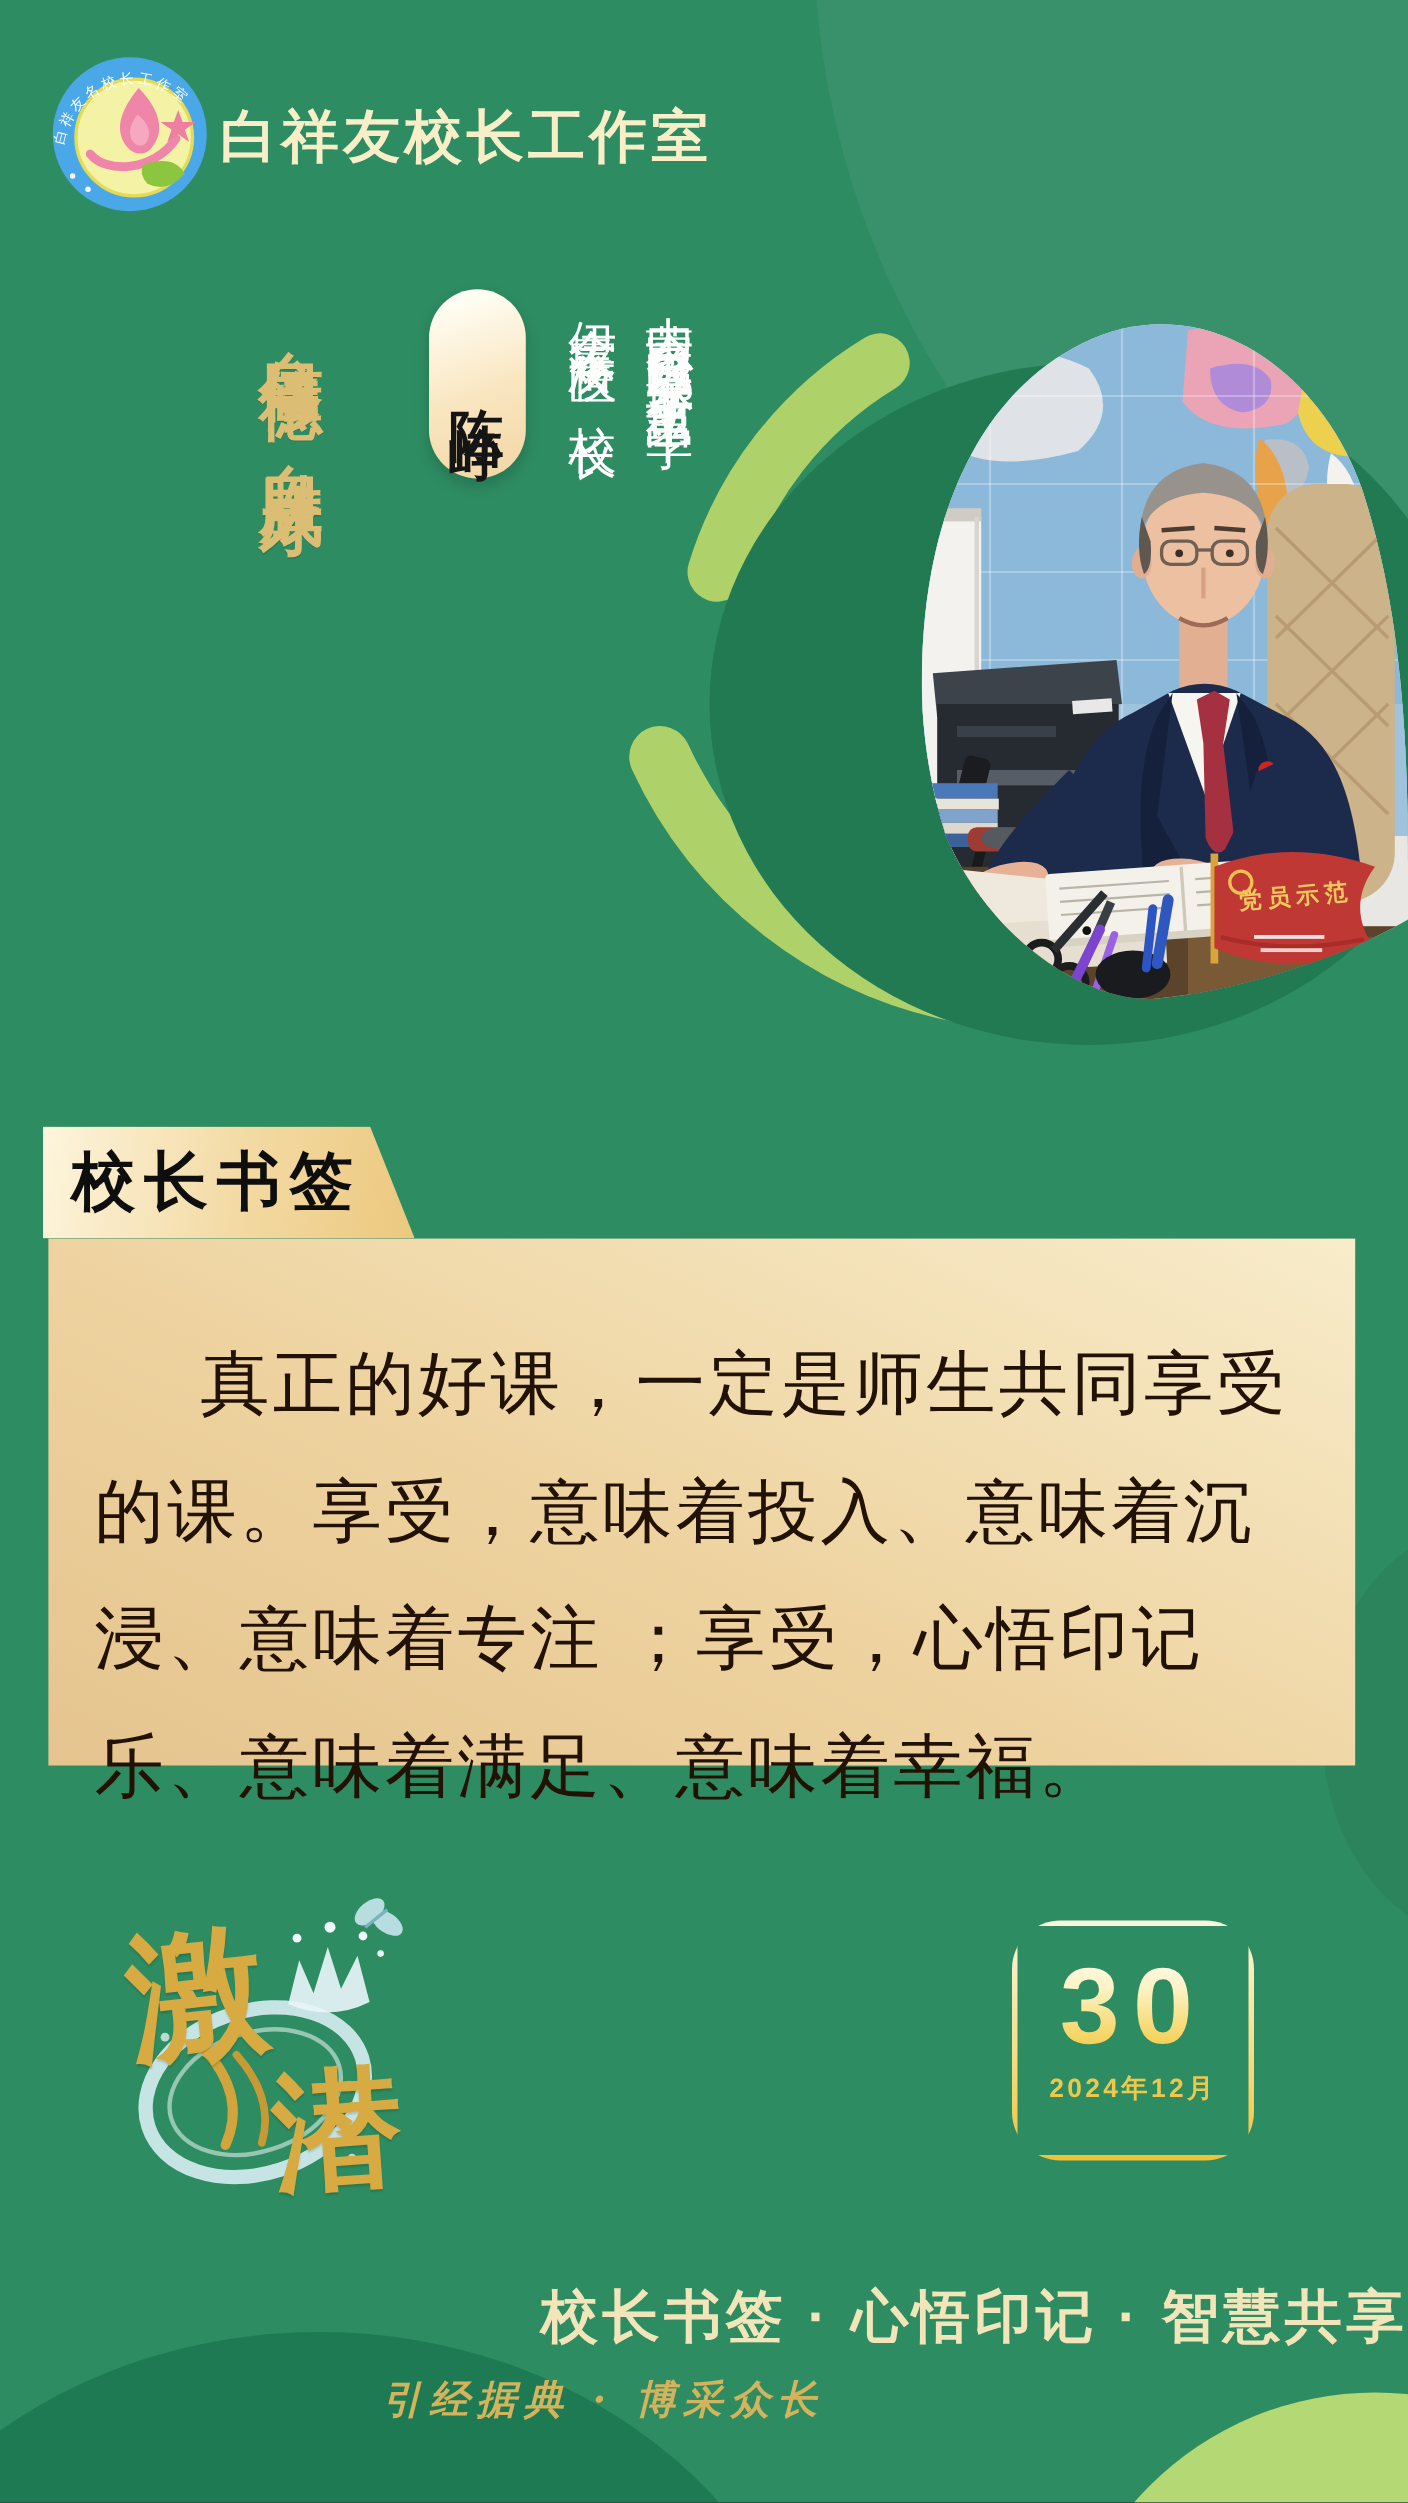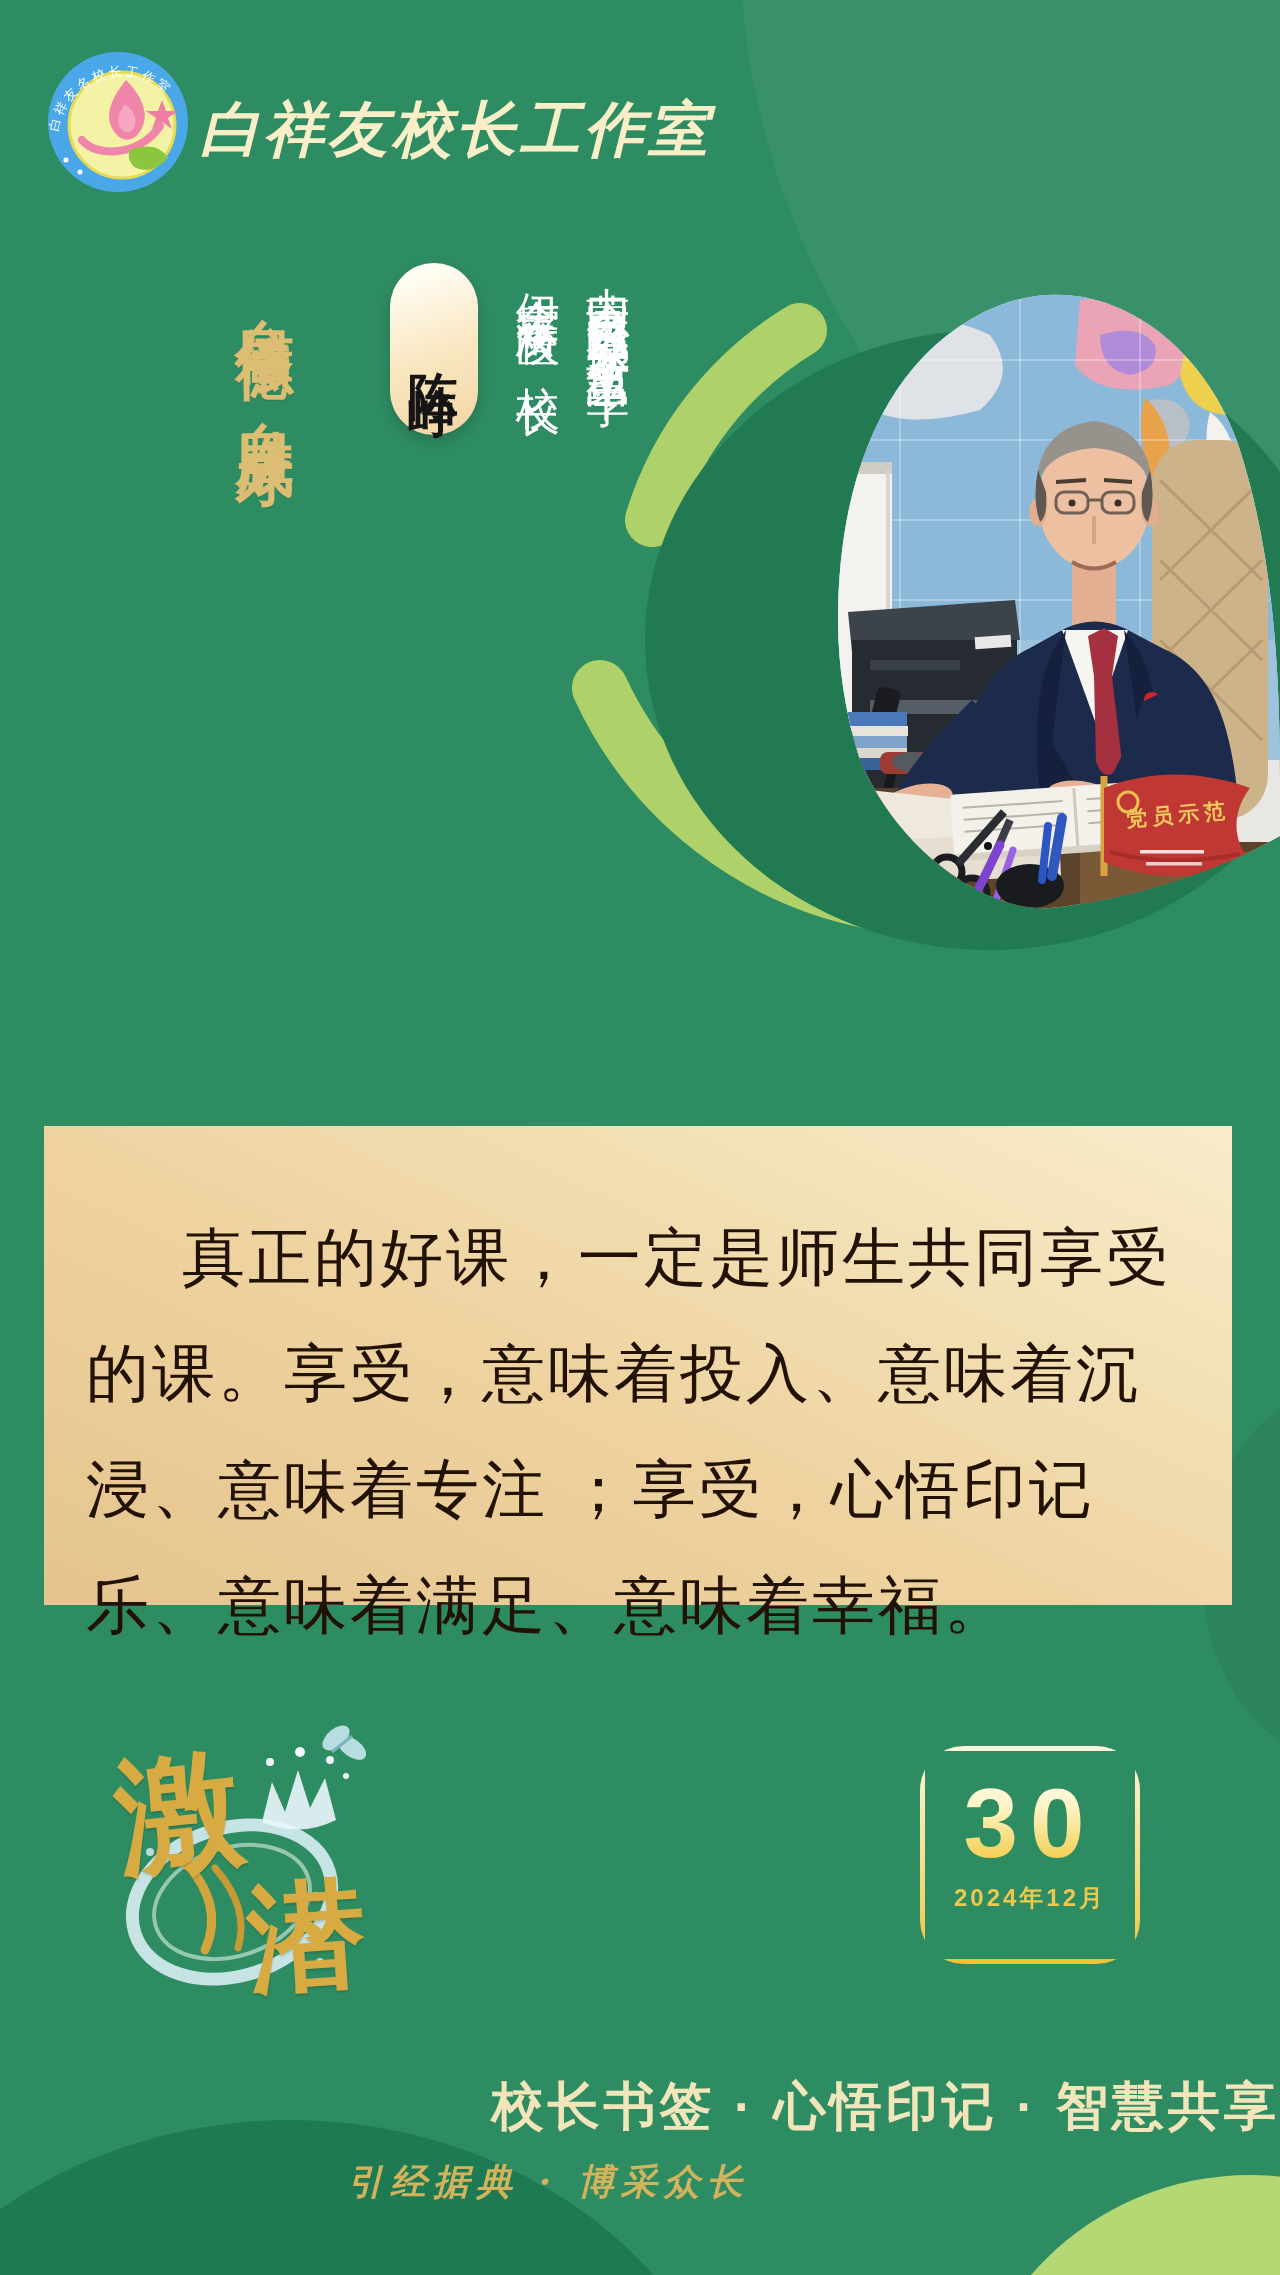--- a/index.html
+++ b/index.html
@@ -5,22 +5,22 @@
   html,body{margin:0;padding:0;background:#222;}
   #poster{
     position:relative;width:1280px;height:2275px;margin:0 auto;
     background:#2e8c62;overflow:hidden;
     font-family:"Liberation Sans",sans-serif;
   }
   #deco{position:absolute;left:0;top:0;width:1280px;height:2275px;}
   .abs{position:absolute;}
   
   .title{
-    left:200px;top:90px;font-size:60px;font-weight:700;color:#f8eec8;
-    letter-spacing:4px;white-space:nowrap;font-style:italic;
+    left:200px;top:90px;font-size:52px;font-weight:700;color:#f8eec8;
+    letter-spacing:4px;white-space:nowrap;
   }
   
   .vcol{
     writing-mode:vertical-rl;text-orientation:upright;white-space:pre;
     color:#ffffff;font-size:44px;letter-spacing:7px;line-height:1.05;
   }
   .motto{
     left:226px;top:272px;writing-mode:vertical-rl;text-orientation:upright;white-space:pre;
     font-family:"DejaVu Serif",serif;font-weight:700;font-size:58px;color:#dcbd74;
     letter-spacing:9px;text-shadow:0 1px 0 rgba(0,0,0,.12);
@@ -297,20 +297,23 @@
 
   <div class="abs badge">
     <span>陈峥</span>
   </div>
 
   <div class="abs vcol" style="left:585px;top:252px;height:820px;">内蒙古自治区鄂尔多斯市第一中学</div>
   <div class="abs vcol" style="left:515px;top:258px;height:620px;">伊金霍洛校区　校长</div>
 
   <div class="abs flagtext">党员示范</div>
 
+  <div class="abs banner">
+    <span>校长书签</span>
+  </div>
 
   <div class="abs card">
     <div class="quote">
       <div class="ln indent">真正的好课，一定是师生共同享受</div>
       <div class="ln">的课。享受，意味着投入、意味着沉</div>
       <div class="ln">浸、意味着专注 ；享受，心悟印记</div>
       <div class="ln">乐、意味着满足、意味着幸福。</div>
     </div>
   </div>
 

